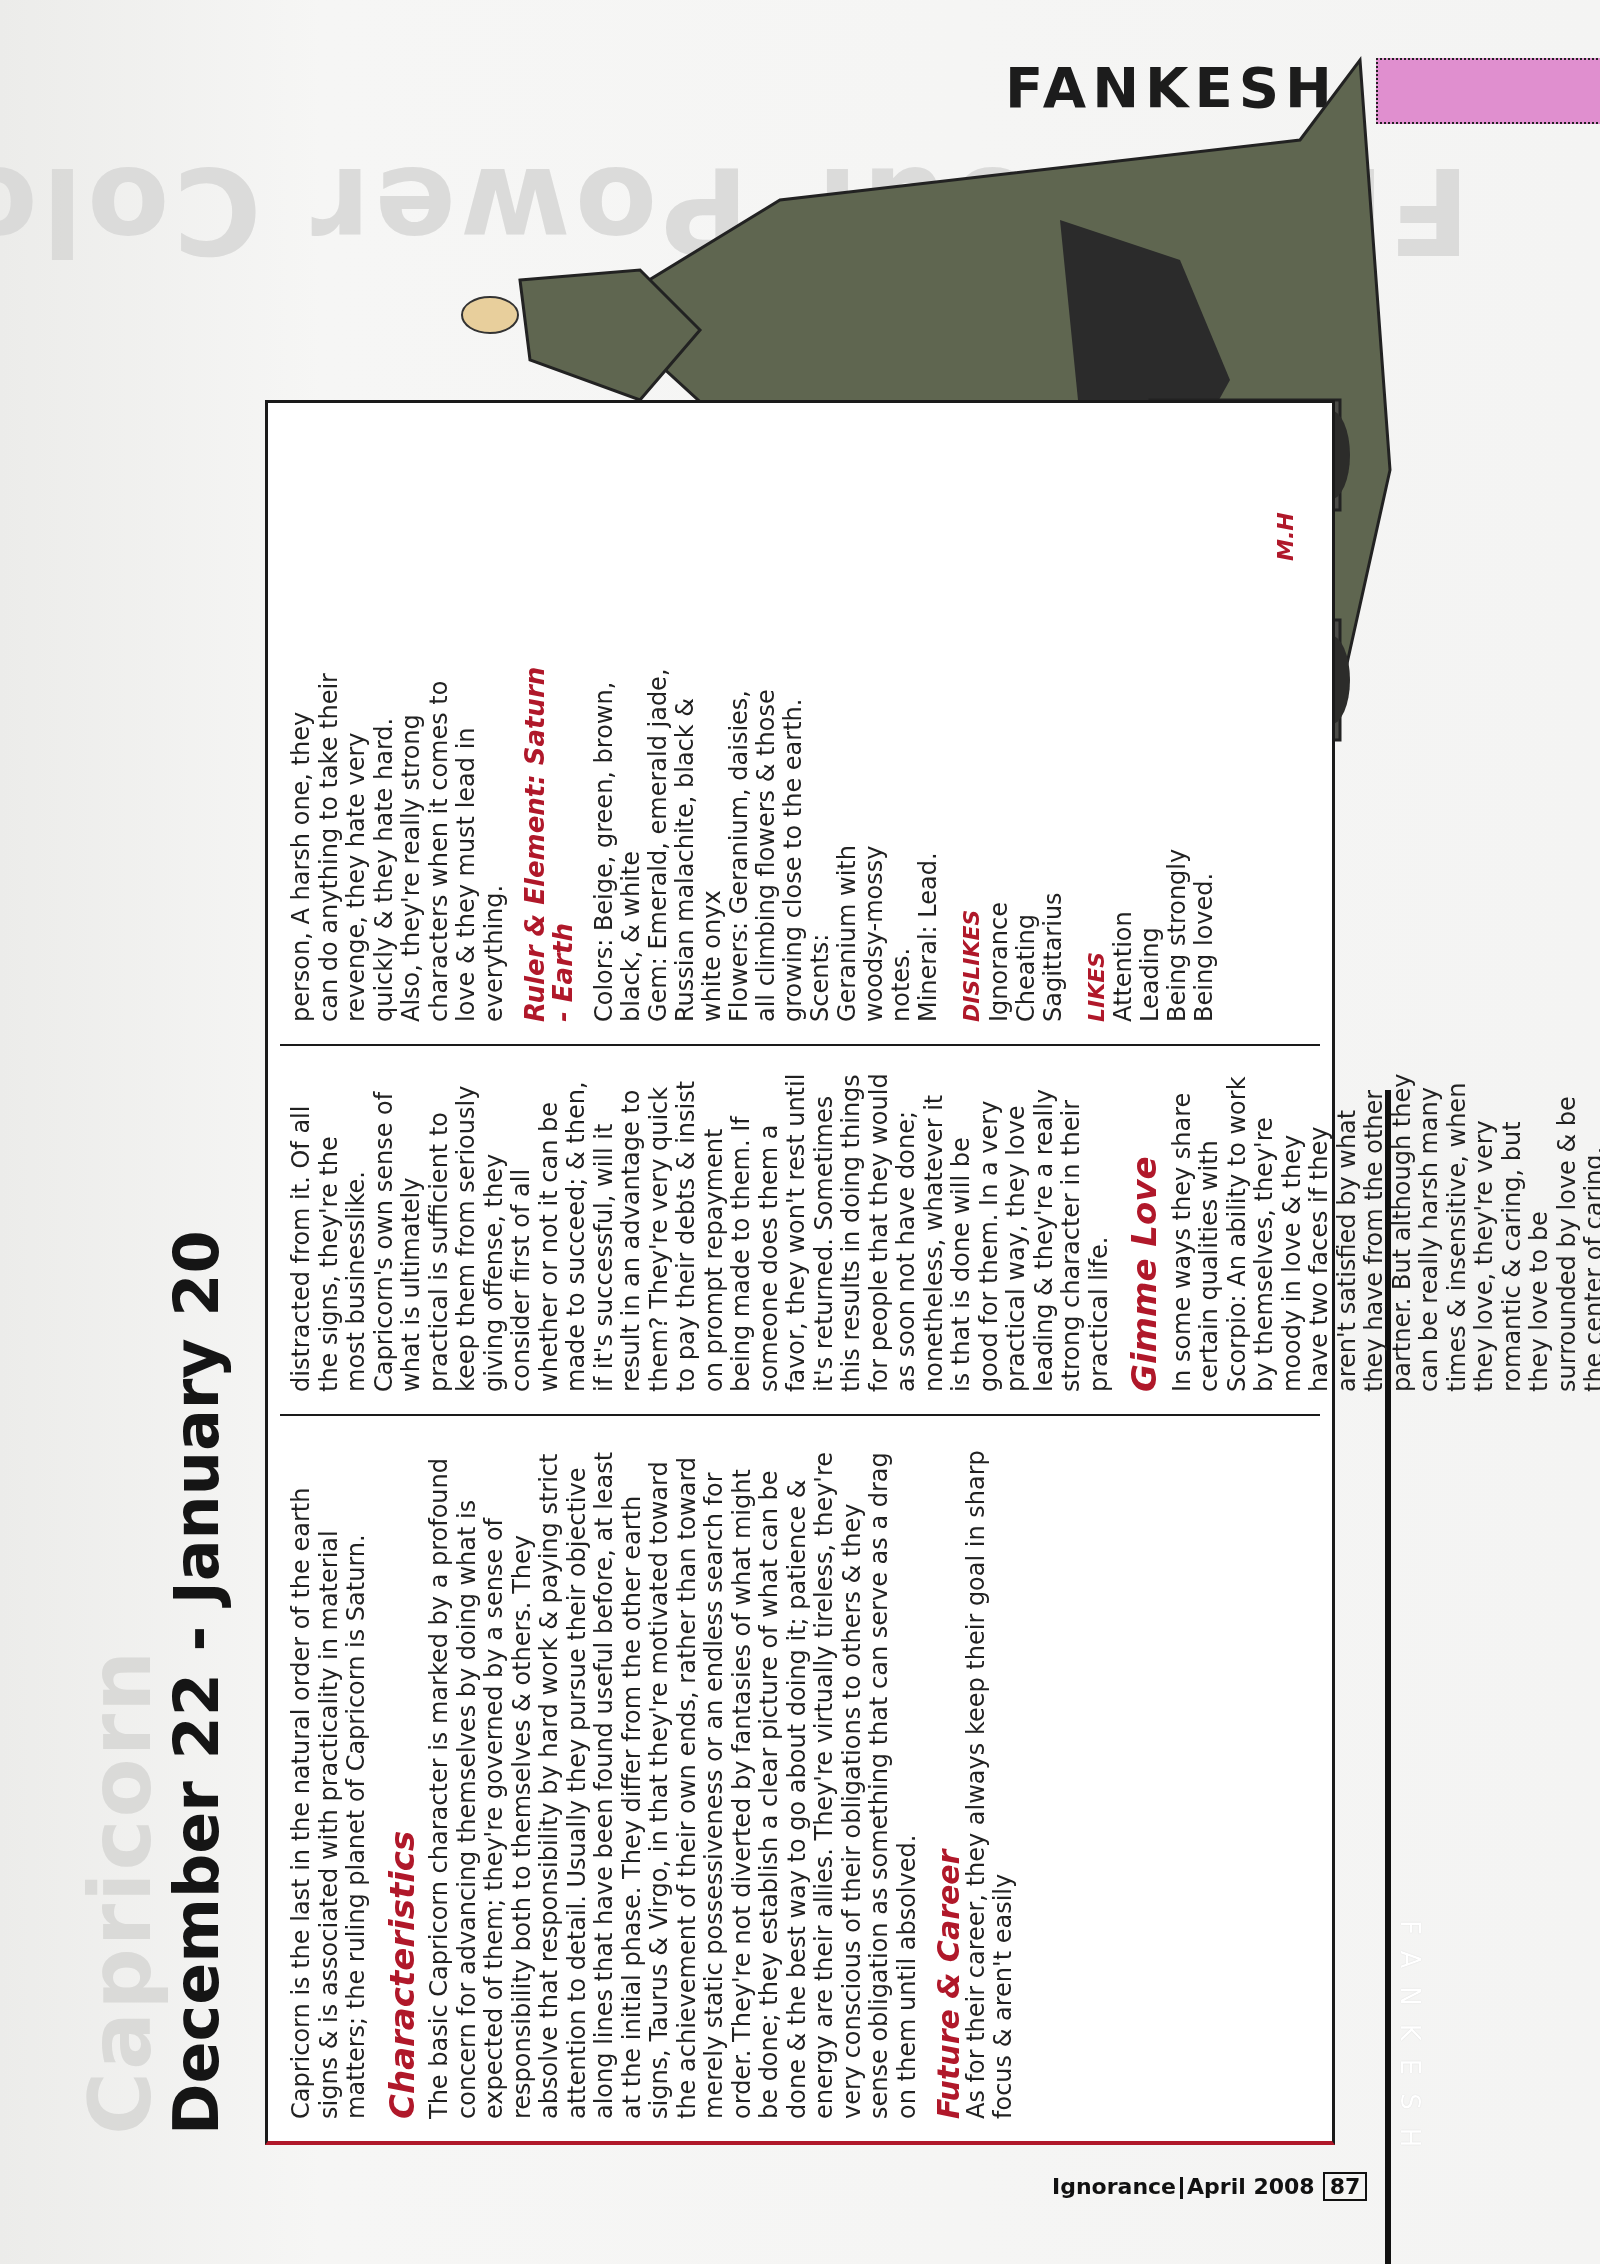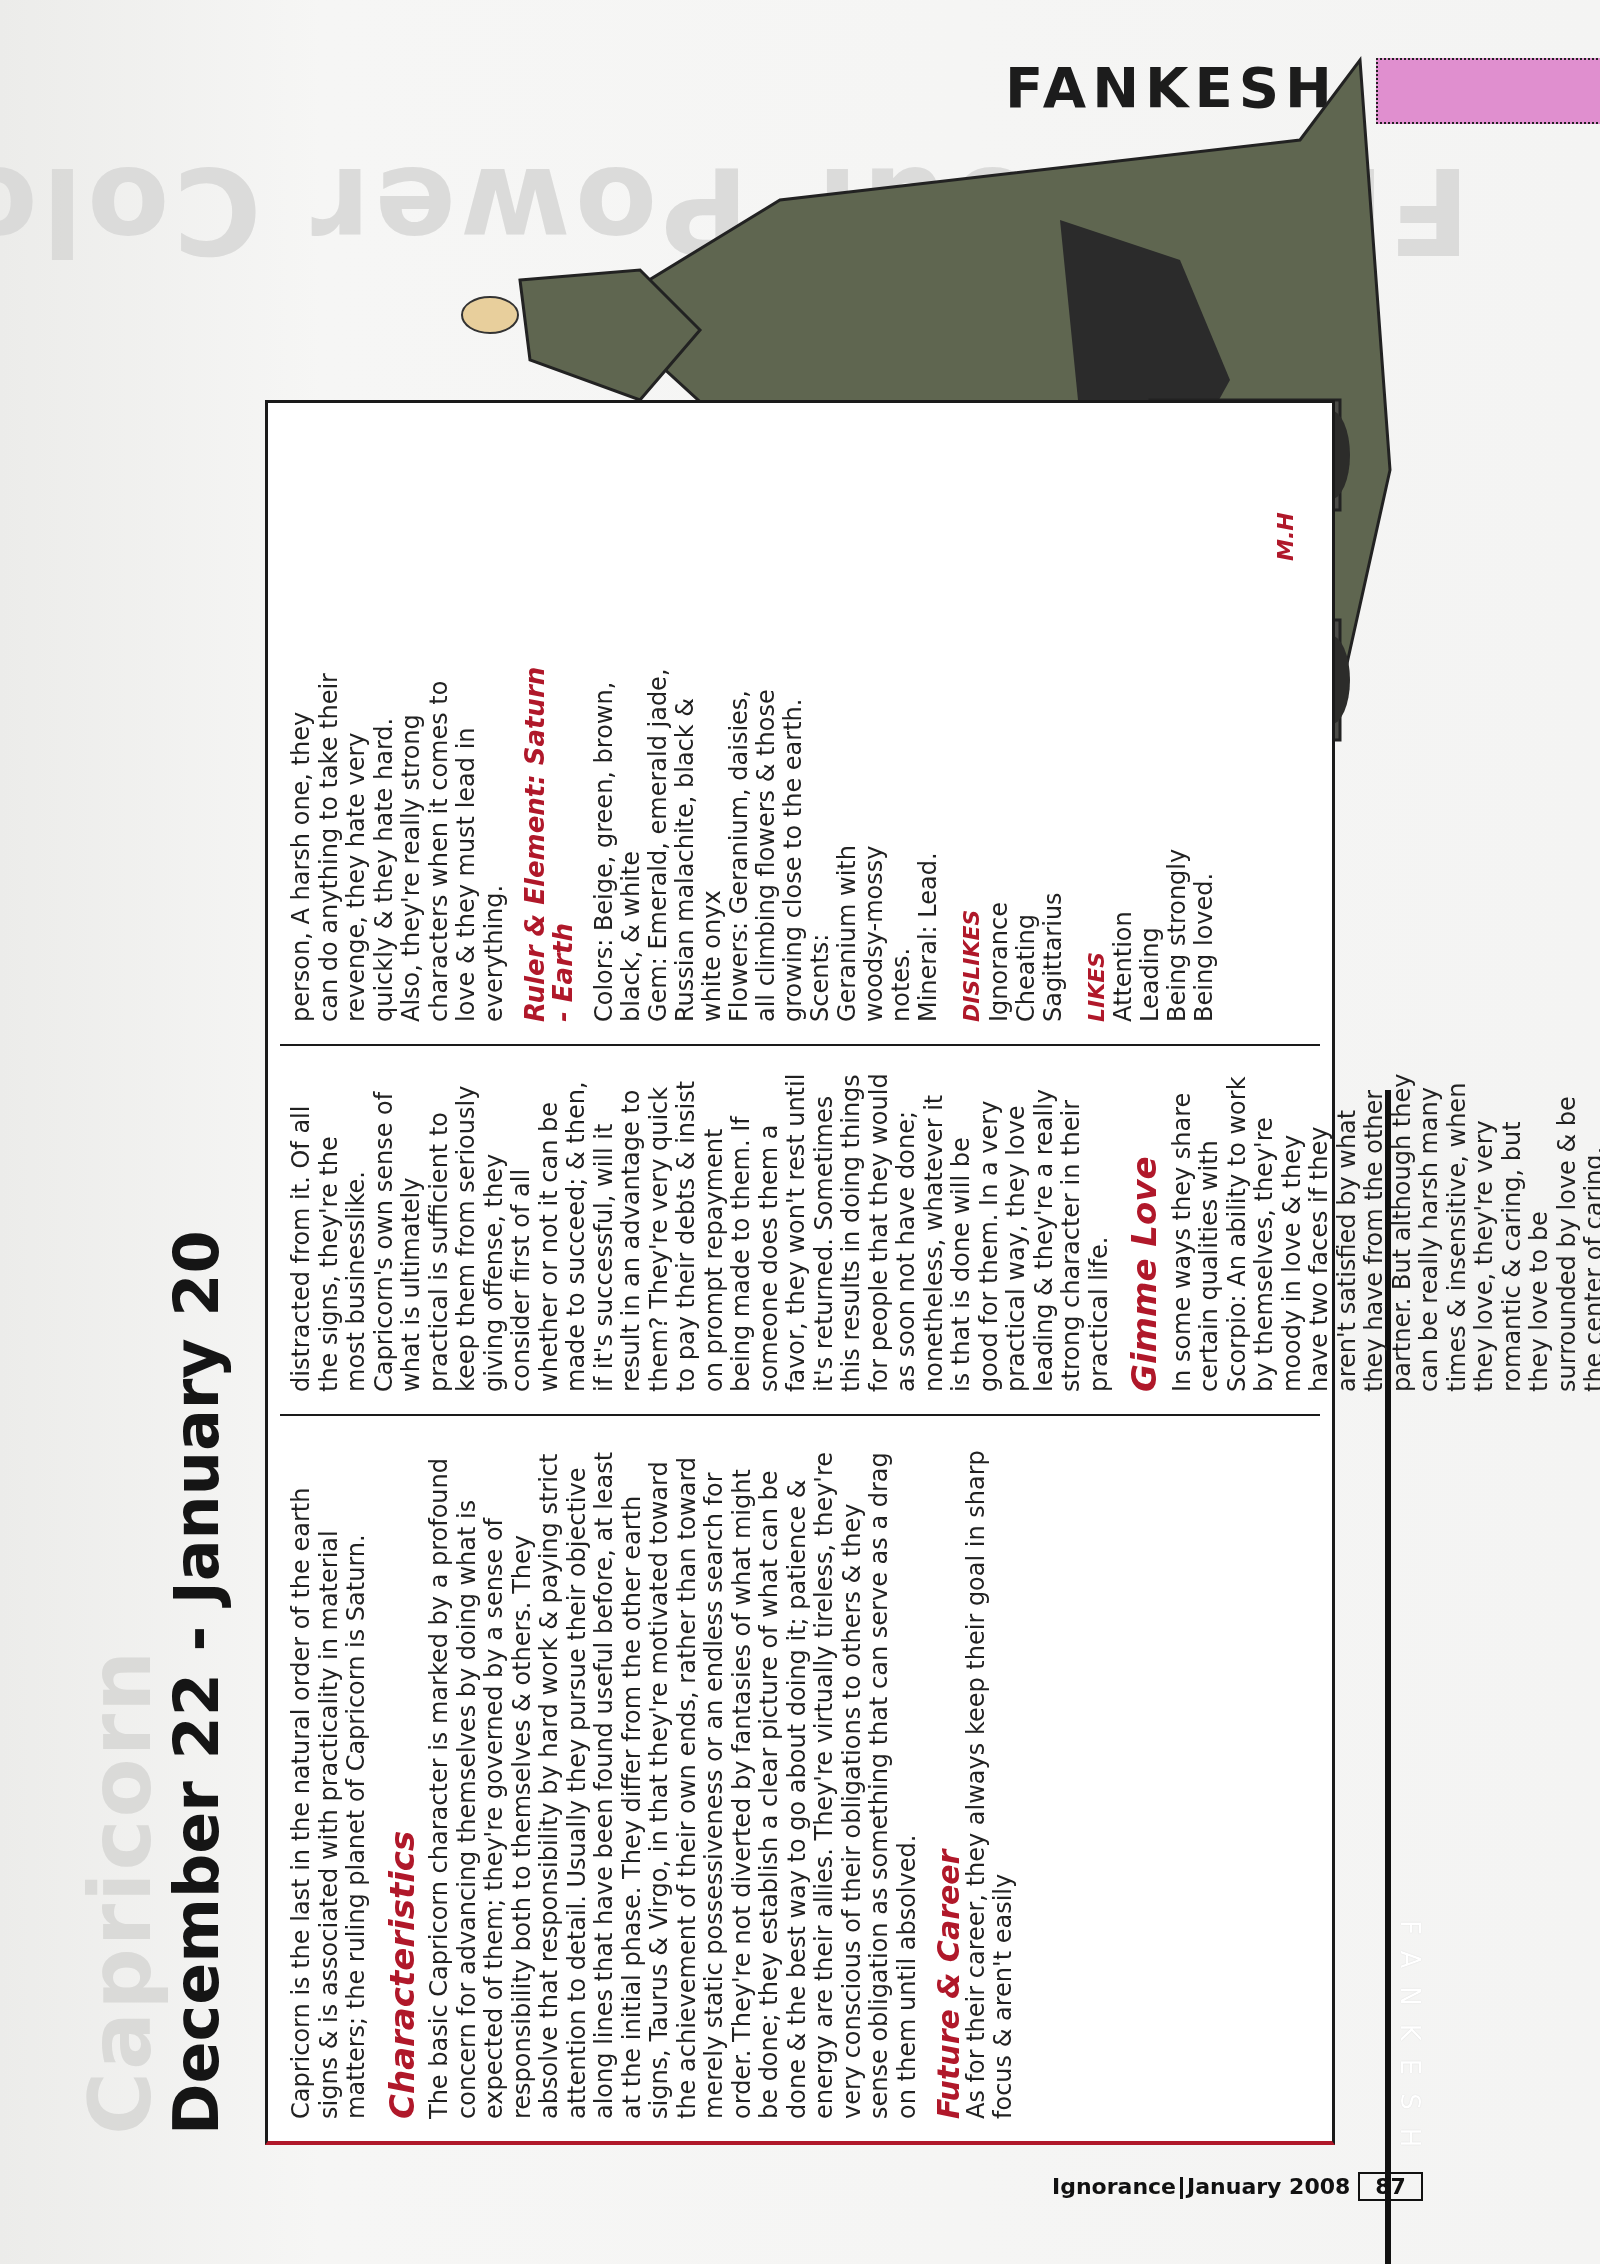--- a/index.html
+++ b/index.html
@@ -25,21 +25,21 @@
   .col3{left:1095px;width:640px;border-left:2px solid #1a1a1a;}
   .col p{margin:0 0 14px 0;}
   .h{font-weight:bold;font-style:italic;color:#b0182a;font-size:34px;margin:18px 0 10px 0;display:block;}
   .h-sm{font-weight:bold;font-style:italic;color:#b0182a;font-size:26px;margin:10px 0 14px 0;display:block;}
   .h-sm .earth{color:#b0182a;}
   .list-h{font-weight:bold;font-style:italic;color:#b0182a;font-size:22px;display:block;margin-top:16px;}
   .list div{font-size:24px;line-height:27px;}
   .credit{position:absolute;left:1580px;top:1005px;font-weight:bold;font-style:italic;color:#b0182a;font-size:22px;}
   .footer{position:absolute;left:1052px;top:2172px;font-size:22px;color:#111;font-weight:bold;}
   .footer .sep{display:inline-block;width:3px;height:22px;background:#111;margin:0 4px;vertical-align:middle;}
-  .footer .pg{display:inline-block;border:2px solid #111;padding:0 15px;margin-left:8px;}
+  .footer .pg{display:inline-block;border:2px solid #111;padding:0 5px;margin-left:8px;}
   
   .art{position:absolute;left:0;top:0;width:1600px;height:2264px;pointer-events:none;}
 </style>
 </head>
 <body>
 
 <div class="page">
 
   <div class="ghost">Find Your Power Color</div>
 
@@ -129,15 +129,15 @@
               <div>Being loved.</div>
             </div>
           </div>
         </div>
         <div class="credit">M.H</div>
       </div>
     </div>
   </div>
 
   <div class="footer">
-    <span>Ignorance</span><span class="sep"></span><span>January 2008</span><span class="pg">87</span>
+    <span>Ignorance</span><span class="sep"></span><span>April 2008</span><span class="pg">87</span>
   </div>
 </div>
 
 </body></html>

